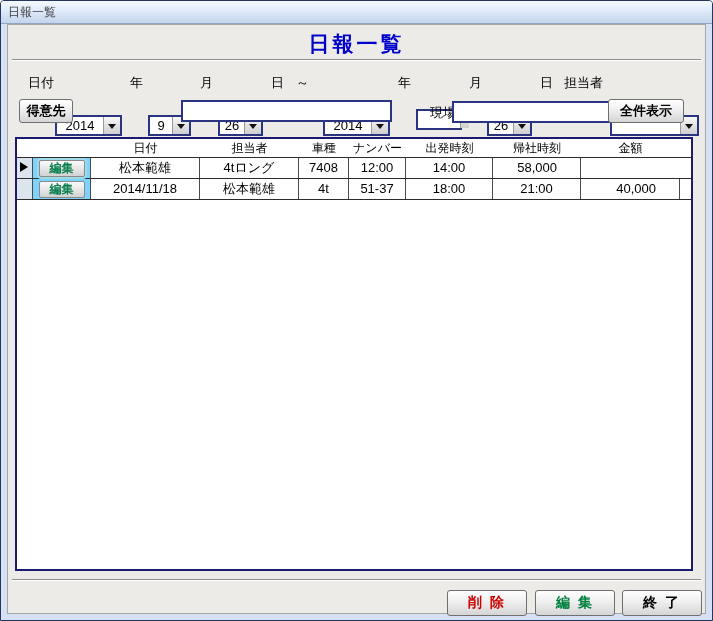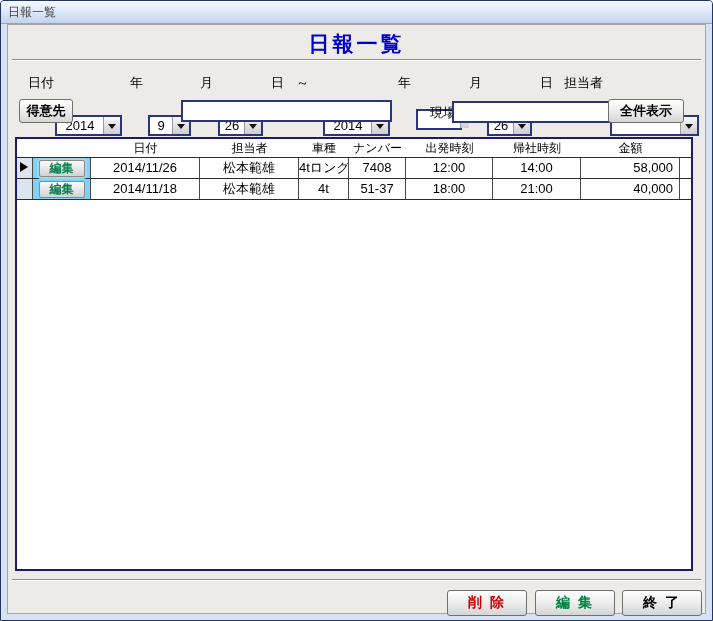--- a/index.html
+++ b/index.html
@@ -29,21 +29,21 @@
          border:1px solid #6f6f6f;border-radius:3px;font-weight:bold;font-size:13px;color:#000;
          display:flex;align-items:center;justify-content:center;box-sizing:border-box;cursor:default;}
   .table{position:absolute;left:7px;top:112px;width:678px;height:434px;background:#fff;
          border:2px solid #1a1a6e;box-sizing:border-box;overflow:hidden;}
   .trow{display:grid;grid-template-columns:16px 58px 109px 99px 50px 57px 87px 88px 99px 1fr;}
   .thead{height:18px;border-bottom:1px solid #2b2b2b;}
   .hcell{font-size:12px;line-height:18px;text-align:center;color:#000;overflow:hidden;white-space:nowrap;}
   .drow{height:20px;border-bottom:1px solid #2b2b2b;}
   .dcell{font-size:13px;line-height:19px;text-align:center;border-right:1px solid #4a4a4a;
          overflow:hidden;white-space:nowrap;box-sizing:border-box;}
-  .dcell.amount{text-align:right;padding-right:6px;}
+  .dcell.amount{text-align:right;padding-right:23px;}
   .dcell.last{border-right:none;}
   .selcell{background:#dce4ee;border-right:1px solid #4a4a4a;position:relative;}
   .editcell{background:#7dd3fc;border-right:1px solid #4a4a4a;display:flex;align-items:center;justify-content:center;}
   .rec-arrow{position:absolute;left:3px;top:4px;width:0;height:0;border-left:8px solid #000;
              border-top:5px solid transparent;border-bottom:5px solid transparent;}
   .editbtn{width:46px;height:17px;font-size:12px;font-weight:bold;color:#0c8050;
            background:linear-gradient(#fbfbfb,#d2d2d2);border:1px solid #8a8a8a;border-radius:2px;
            line-height:14px;padding:0;font-family:inherit;cursor:default;}
   .editbtn.focused{box-shadow:0 0 0 2px #9edbe9;}
   .footer-btn{top:565px;width:80px;height:26px;font-size:14px;letter-spacing:2px;}
@@ -149,21 +149,20 @@
         <div class="hcell"></div>
       </div>
 
       <div class="trow drow">
         <div class="selcell">
           <span class="rec-arrow"></span>
         </div>
         <div class="editcell">
           <button class="editbtn focused">編集</button>
         </div>
-        <div class="dcell">2014/11/26</div>
         <div class="dcell">松本範雄</div>
         <div class="dcell">4tロング</div>
         <div class="dcell">7408</div>
         <div class="dcell">12:00</div>
         <div class="dcell">14:00</div>
         <div class="dcell amount">58,000</div>
         <div class="dcell last"></div>
       </div>
 
       <div class="trow drow">

